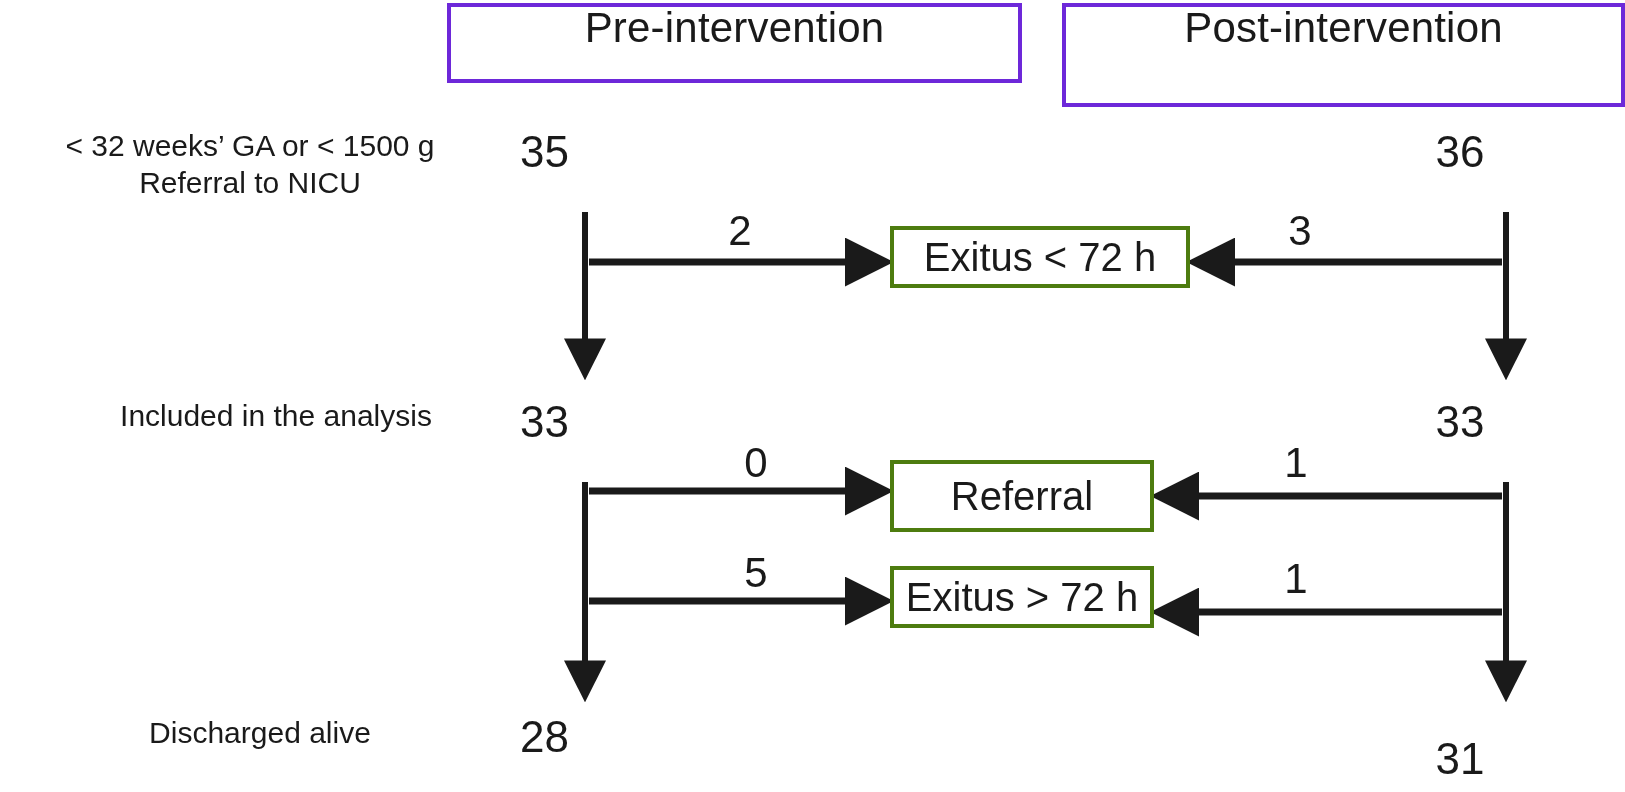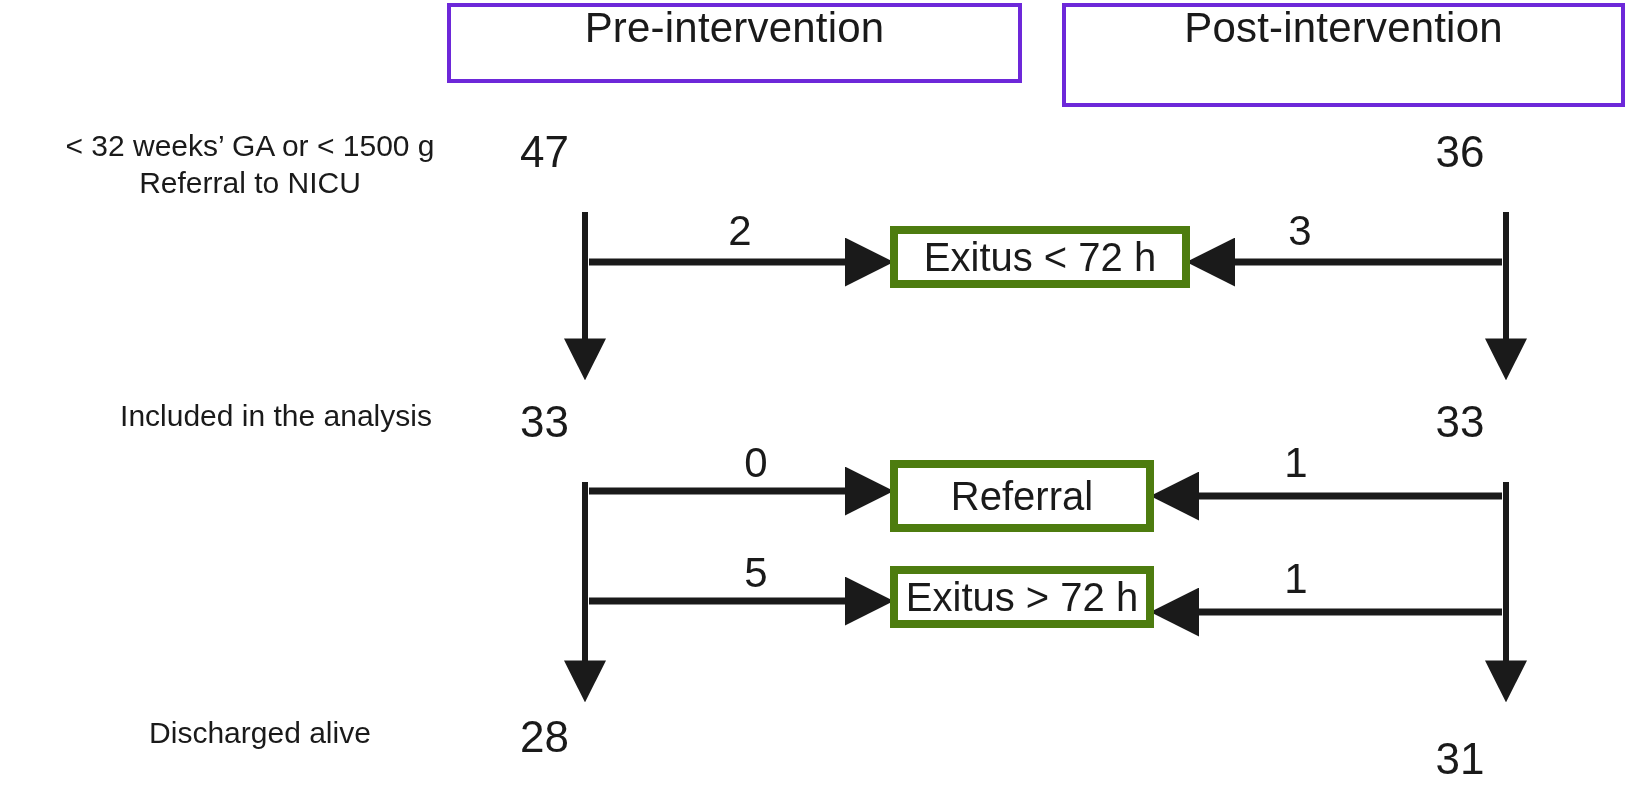--- a/index.html
+++ b/index.html
@@ -56,21 +56,21 @@
   #cnt-pre-screen   { top: 130px; }
   #cnt-post-screen  { top: 130px; }
   #cnt-pre-analysis { top: 400px; }
   #cnt-post-analysis{ top: 400px; }
   #cnt-pre-disch    { top: 715px; }
   #cnt-post-disch   { top: 715px; margin-top: 22px; }
 
   .node-box {
     position: absolute;
     box-sizing: border-box;
-    border: 8px solid #4d7c0f;
+    border: 4px solid #4d7c0f;
     background: #ffffff;
     display: flex;
     align-items: center;
     justify-content: center;
     font-size: 40px;
     line-height: 1;
     white-space: nowrap;
     color: #1a1a1a;
   }
   #box-exitus72-lt { left: 890px; top: 226px; width: 300px; height: 62px; }
@@ -110,21 +110,21 @@
 
   <div class="row-label" id="label-eligible">
     <div>&lt; 32 weeks’ GA or &lt; 1500 g</div>
     <div>Referral to NICU</div>
   </div>
 
   <div class="row-label" id="label-analysis">Included in the analysis</div>
 
   <div class="row-label" id="label-discharged">Discharged alive</div>
 
-  <div class="count left" id="cnt-pre-screen">47</div>
+  <div class="count left" id="cnt-pre-screen">35</div>
   <div class="count right" id="cnt-post-screen">36</div>
 
   <div class="count left" id="cnt-pre-analysis">33</div>
   <div class="count right" id="cnt-post-analysis">33</div>
 
   <div class="count left" id="cnt-pre-disch">28</div>
   <div class="count right" id="cnt-post-disch">31</div>
 
   <svg id="edges" viewBox="0 0 1625 792">
     <defs>

